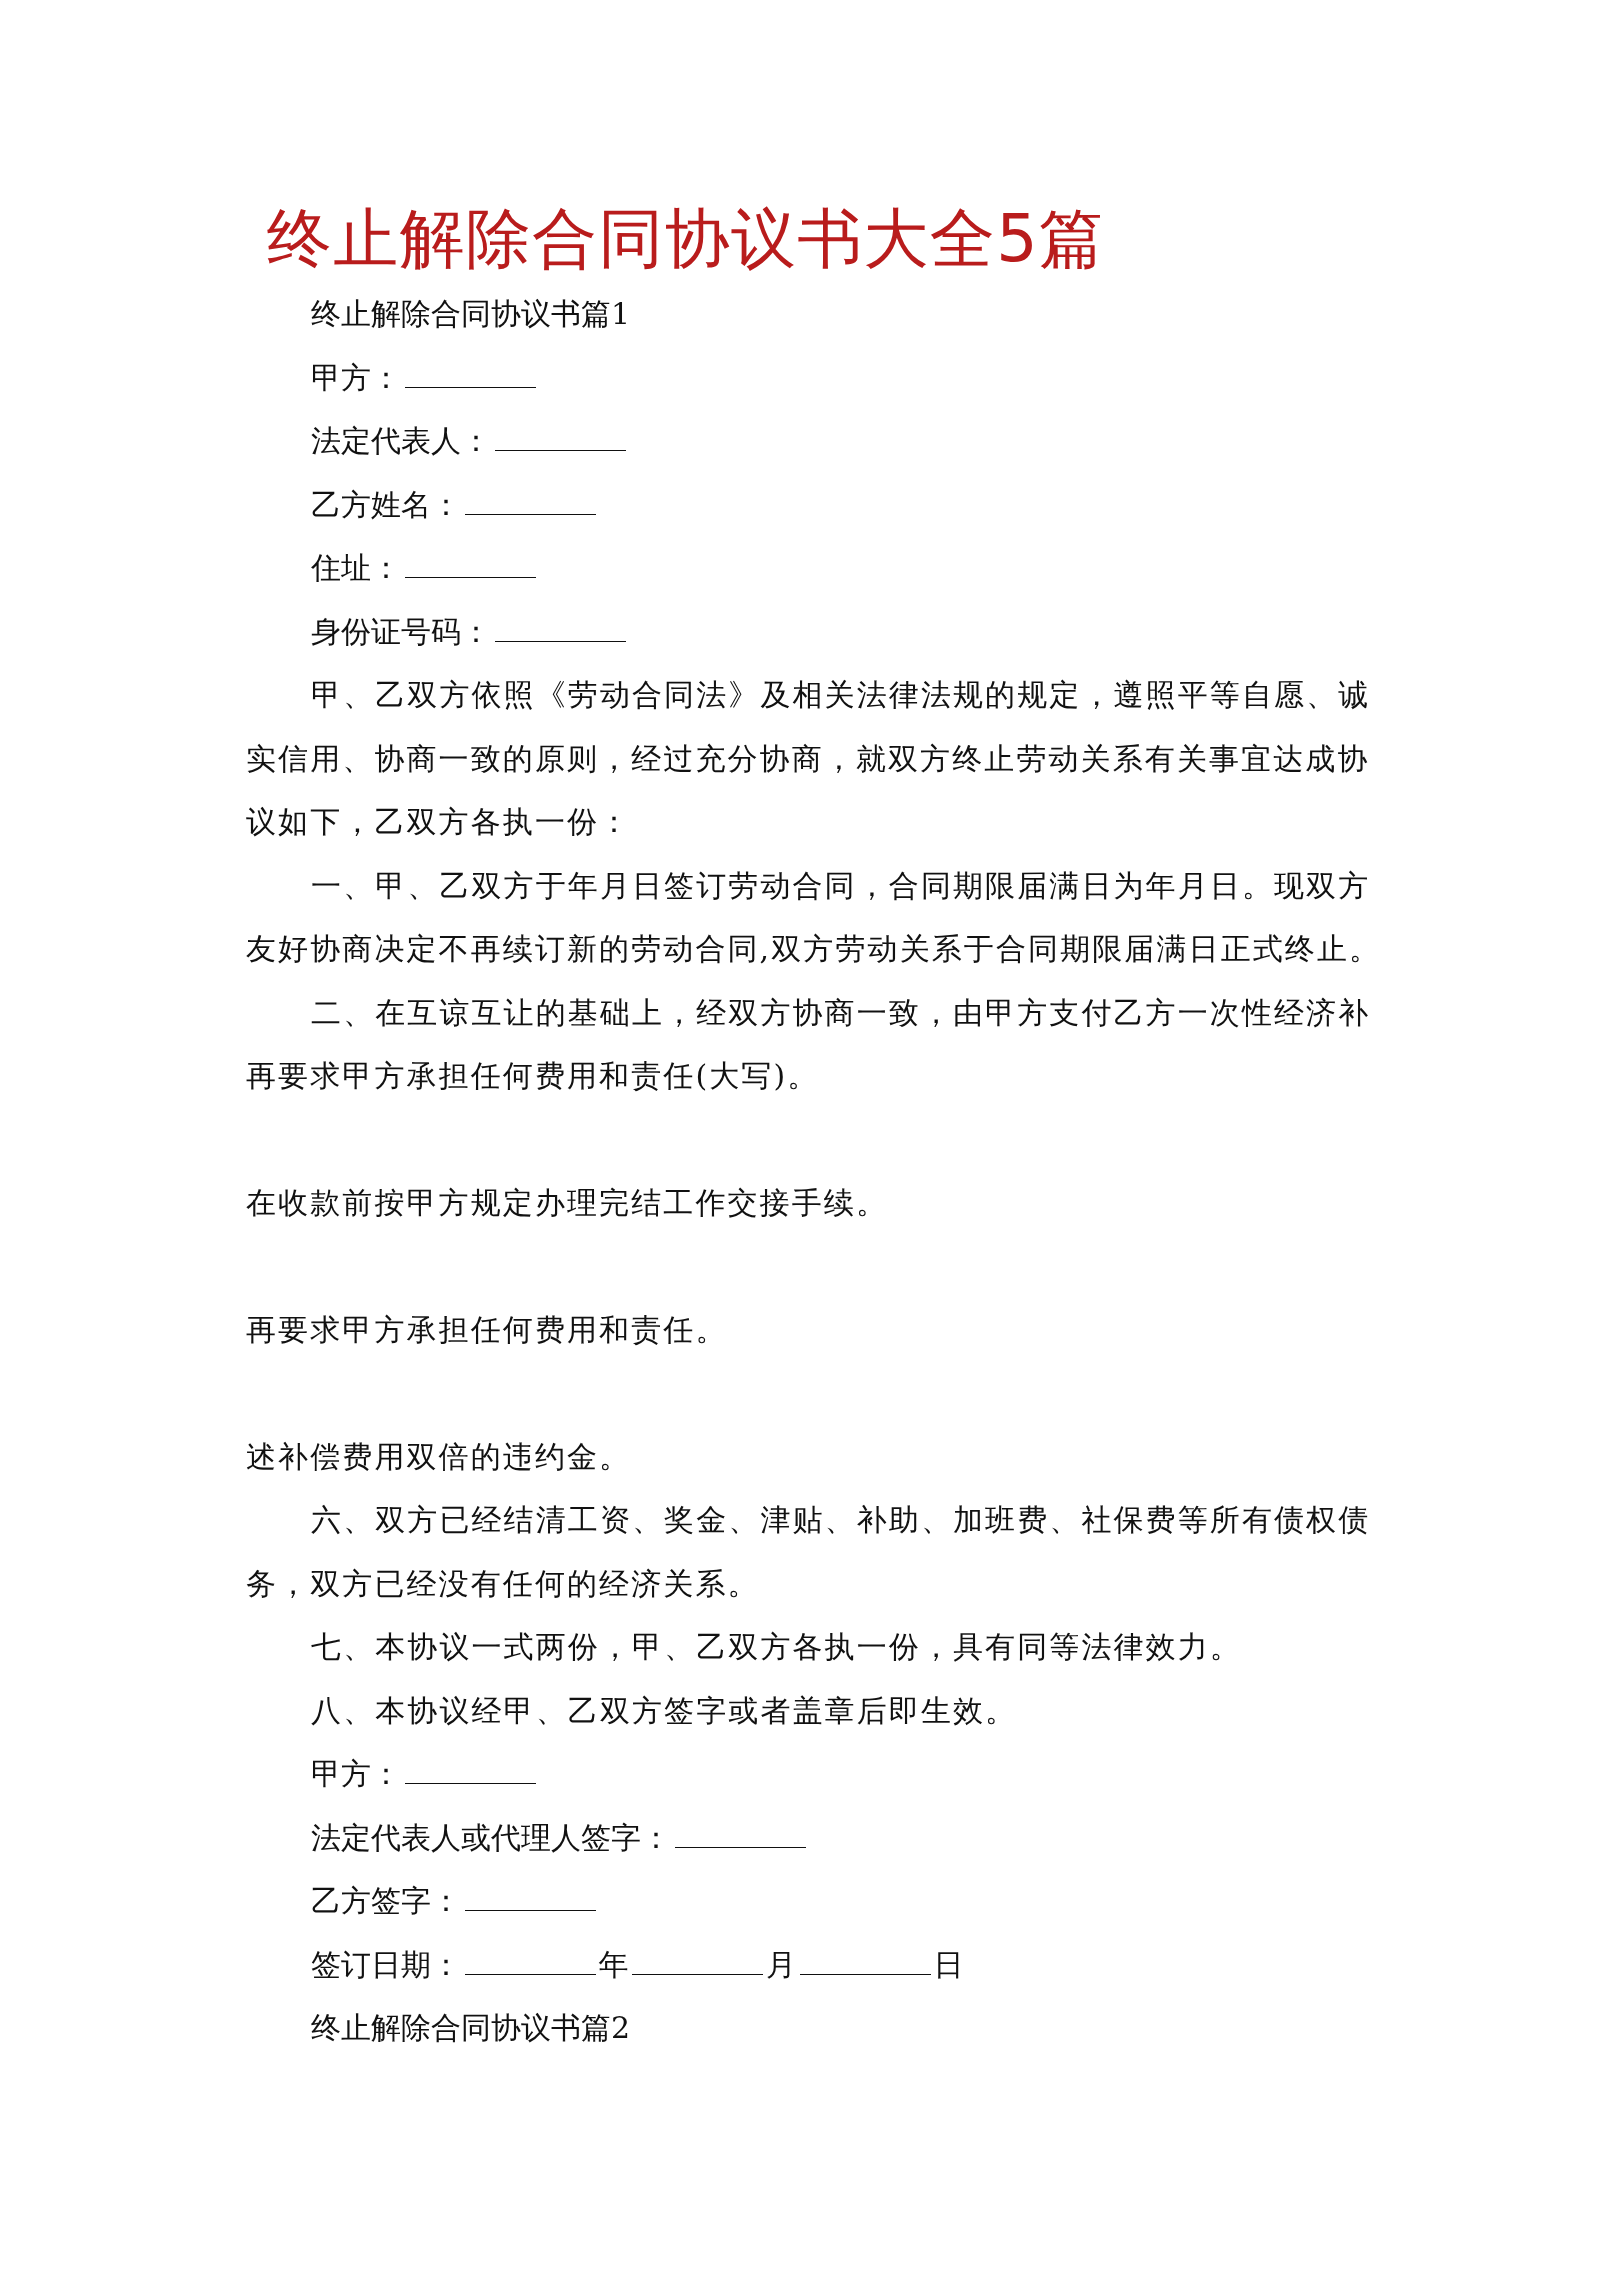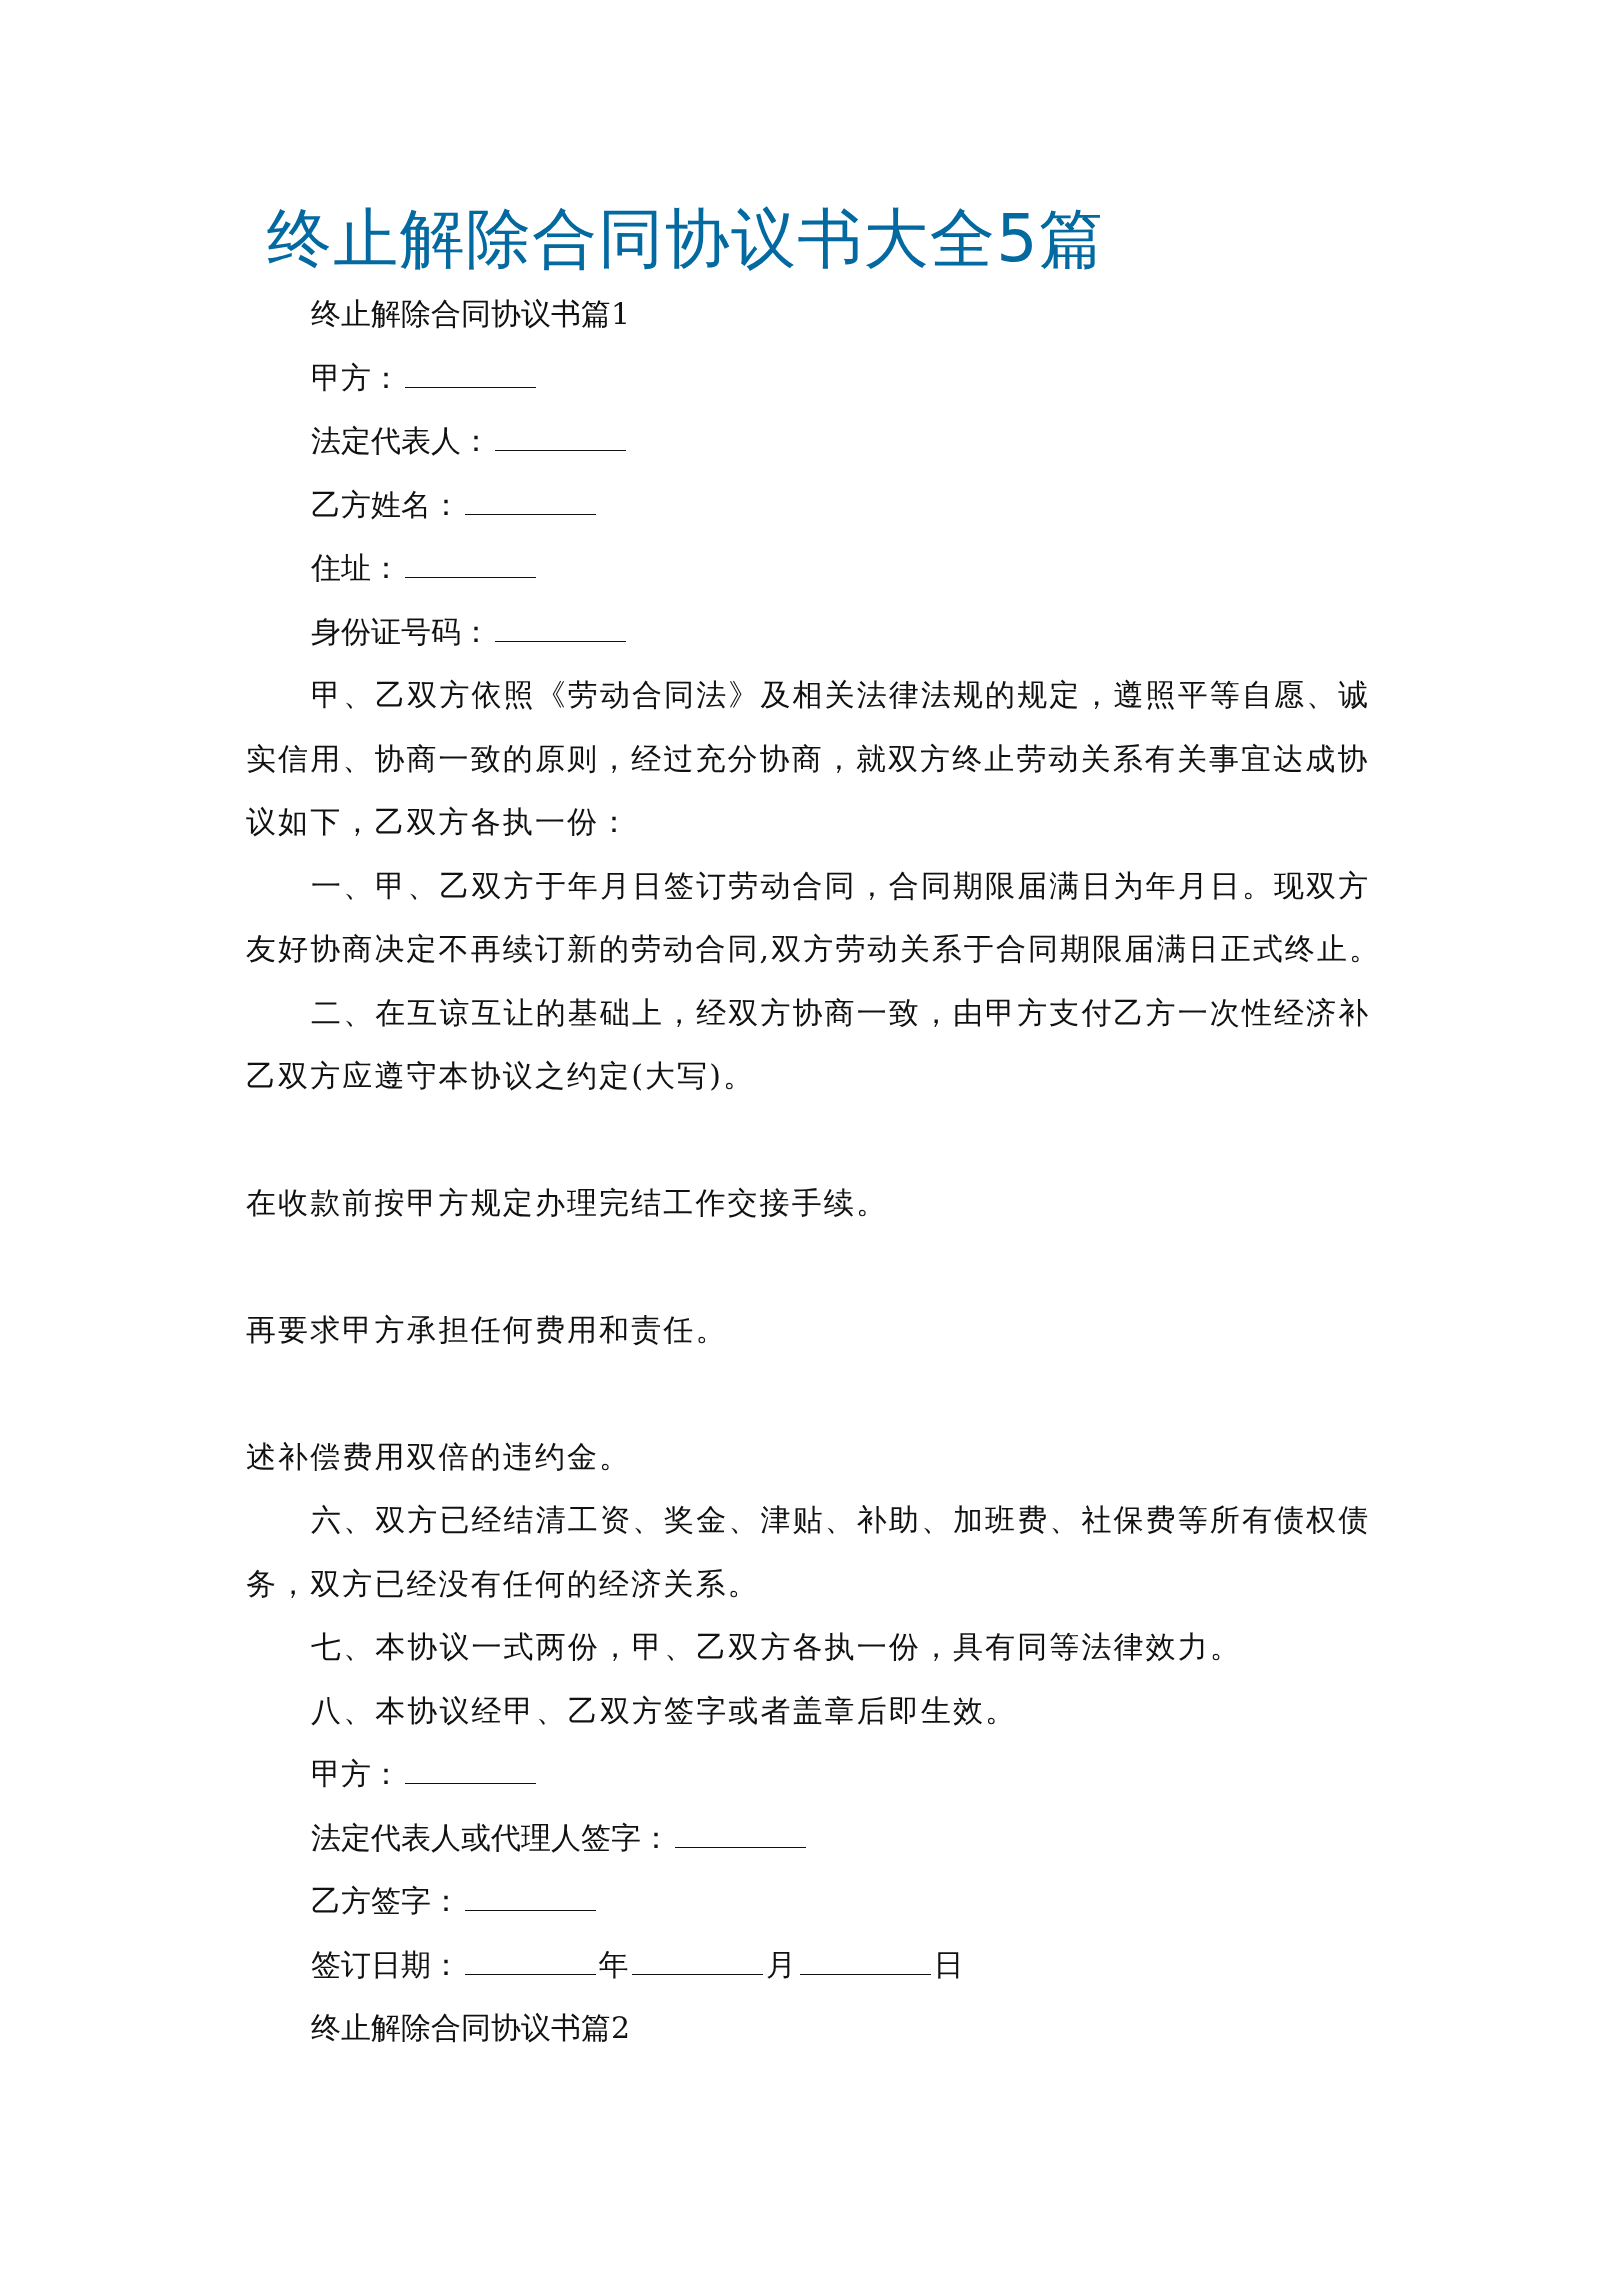--- a/index.html
+++ b/index.html
@@ -25,21 +25,21 @@
   .title {
     position: absolute;
     left: 0;
     width: 1372px;
     top: 196px;
     text-align: center;
     font-family: "DejaVu Sans", "Liberation Sans", sans-serif;
     font-size: 65px;
     line-height: 85px;
     letter-spacing: 1.3px;
-    color: #0369a1;
+    color: #b91c1c;
   }
   .line {
     position: absolute;
     font-size: 30px;
     line-height: 39px;
     white-space: nowrap;
   }
   .indent { left: 311px; text-align: center; }
   .flush  { left: 246px; text-align: center; }
   .field-label { display: inline-block; }
@@ -80,21 +80,21 @@
   </div>
 
   <div class="line indent para-text" style="top:675px;">甲、乙双方依照《劳动合同法》及相关法律法规的规定，遵照平等自愿、诚</div>
   <div class="line flush para-text" style="top:739px;">实信用、协商一致的原则，经过充分协商，就双方终止劳动关系有关事宜达成协</div>
   <div class="line flush para-text" style="top:802px;">议如下，乙双方各执一份：</div>
 
   <div class="line indent para-text" style="top:866px;">一、甲、乙双方于年月日签订劳动合同，合同期限届满日为年月日。现双方</div>
   <div class="line flush para-text" style="top:929px;">友好协商决定不再续订新的劳动合同,双方劳动关系于合同期限届满日正式终止。</div>
 
   <div class="line indent para-text" style="top:993px;">二、在互谅互让的基础上，经双方协商一致，由甲方支付乙方一次性经济补</div>
-  <div class="line flush para-text" style="top:1056px;">乙双方应遵守本协议之约定(大写)。</div>
+  <div class="line flush para-text" style="top:1056px;">再要求甲方承担任何费用和责任(大写)。</div>
 
   <div class="line flush para-text" style="top:1183px;">在收款前按甲方规定办理完结工作交接手续。</div>
 
   <div class="line flush para-text" style="top:1310px;">再要求甲方承担任何费用和责任。</div>
 
   <div class="line flush para-text" style="top:1437px;">述补偿费用双倍的违约金。</div>
 
   <div class="line indent para-text" style="top:1500px;">六、双方已经结清工资、奖金、津贴、补助、加班费、社保费等所有债权债</div>
   <div class="line flush para-text" style="top:1564px;">务，双方已经没有任何的经济关系。</div>
 

